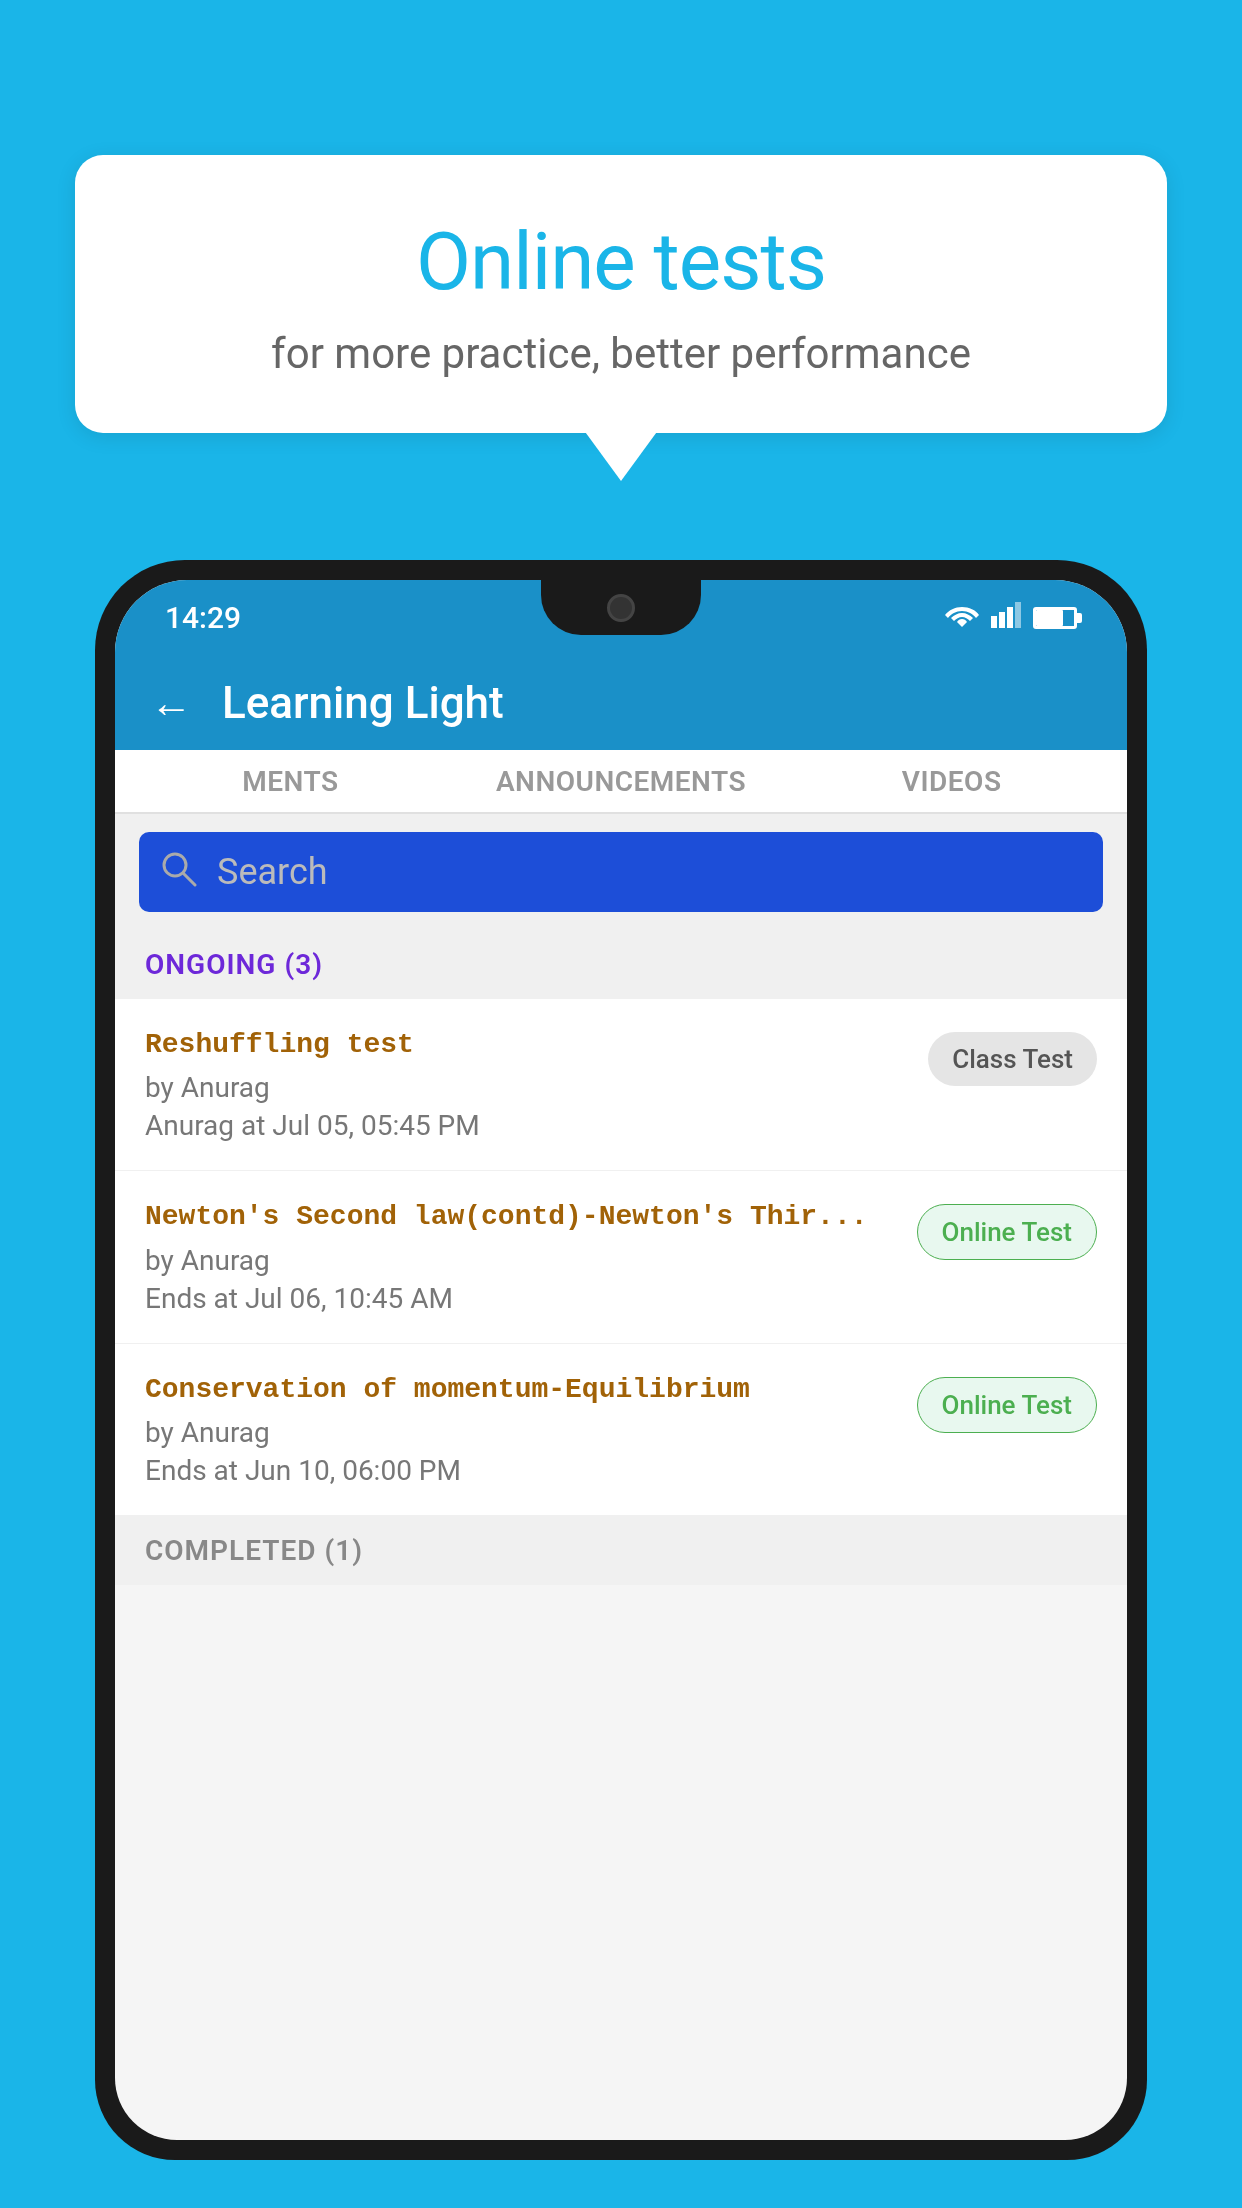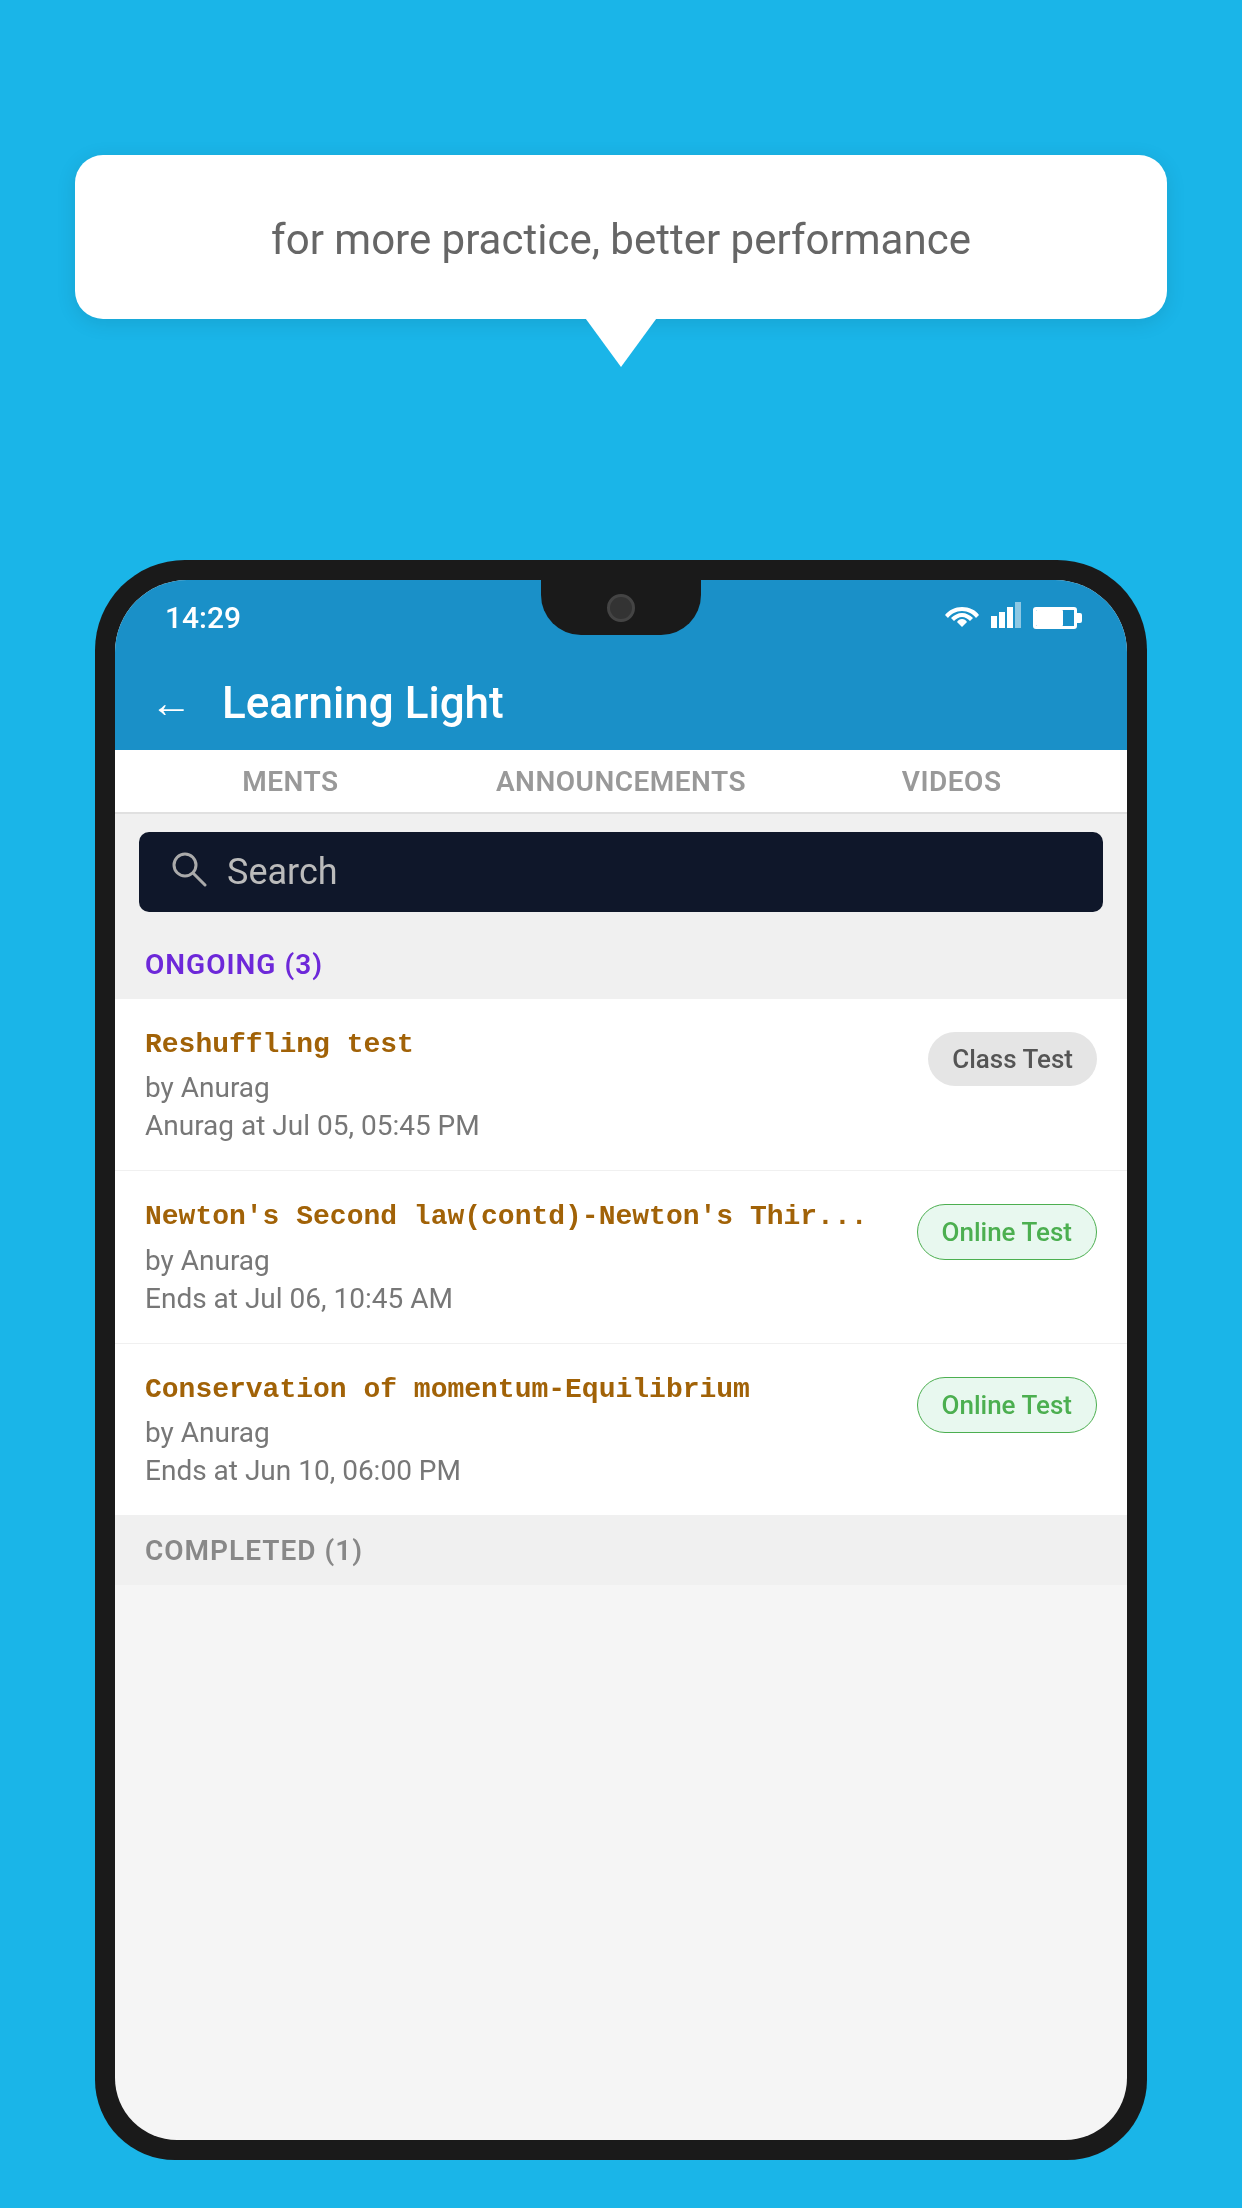--- a/index.html
+++ b/index.html
@@ -201,26 +201,26 @@
       background: #1a90c8;
       border-radius: 2px 2px 0 0;
     }
 
     
     .search-container {
       background: #f0f0f0;
       padding: 18px 24px;
     }
     .search-box {
-      background: #0f172a;
+      background: #1d4ed8;
       border-radius: 10px;
       height: 80px;
       display: flex;
       align-items: center;
-      padding: 0 30px;
+      padding: 0 20px;
       gap: 20px;
     }
     .search-icon-svg {
       color: #aaa;
       font-size: 38px;
     }
     .search-text {
       font-size: 36px;
       color: #bbb;
     }
@@ -297,20 +297,21 @@
       color: #888;
       font-weight: 600;
       letter-spacing: 1px;
     }
   </style>
 </head>
 <body>
 
 <div class="speech-bubble-container">
   <div class="speech-bubble">
+    <div class="bubble-title">Online tests</div>
     <div class="bubble-subtitle">for more practice, better performance</div>
   </div>
 </div>
 
 <div class="phone-container">
   <div class="phone-outer">
     <div class="phone-inner">
 
       <div class="status-bar">
         <span class="status-time">14:29</span>

